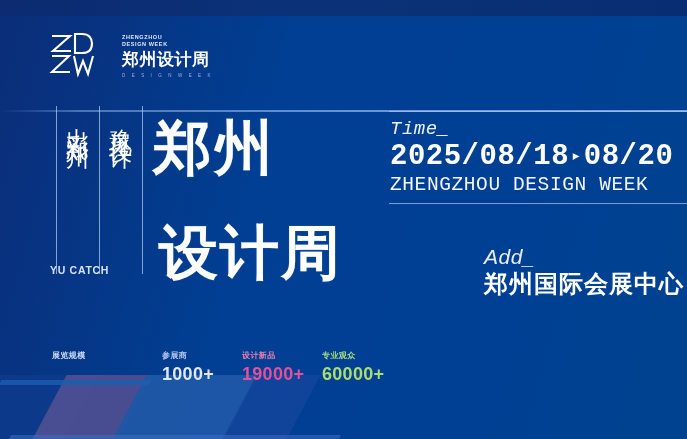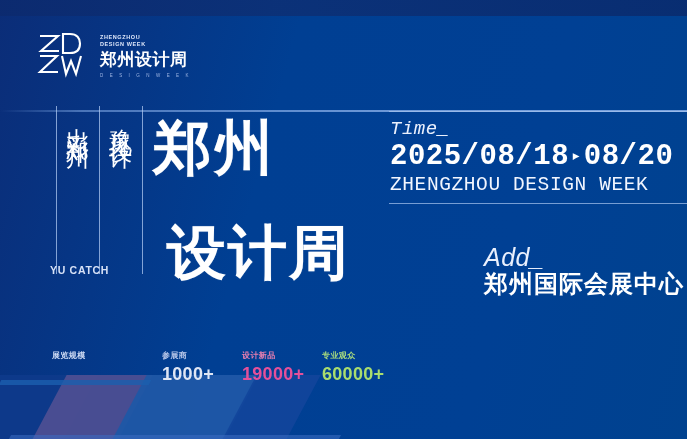--- a/index.html
+++ b/index.html
@@ -62,24 +62,24 @@
     position: absolute;
     left: 10px; bottom: 0px;
     width: 330px; height: 4px;
     background: rgba(60,110,195,.55);
     transform: skewX(-28deg);
   }
 
   
   .logo {
     position: absolute;
-    left: 36px; top: 30px;
+    left: 48px; top: 30px;
     display: flex;
     align-items: flex-start;
-    gap: 12px;
+    gap: 22px;
   }
   .logo-mark {
     width: 52px; height: 48px;
     position: relative;
     flex: none;
   }
   .logo-mark svg { display: block; }
   .logo-text { padding-top: 4px; }
   .logo-en {
     color: #dfe8fb;
@@ -149,21 +149,21 @@
     color: #ffffff;
   }
   .headline .hl {
     font-size: 59px;
     font-weight: bold;
     line-height: 105px;
     letter-spacing: 2px;
     white-space: nowrap;
     text-shadow: 0 0 1px rgba(255,255,255,.4);
   }
-  .headline .hl-2 { margin-left: 14px; }
+  .headline .hl-2 { margin-left: 6px; }
 
   
   .rule-right {
     position: absolute;
     left: 389px;
     width: 298px;
     height: 1px;
     background: rgba(170,198,240,.7);
   }
   .rule-top  { top: 111px; }
@@ -198,21 +198,21 @@
     line-height: 23px;
     color: #f2f6ff;
     white-space: nowrap;
   }
 
   .info-add {
     position: absolute;
     left: 484px; top: 246px;
     color: #ffffff;
   }
-  .info-add .info-label { font-size: 25px; }
+  .info-add .info-label { font-size: 21px; }
   .info-addr {
     font-size: 24px;
     font-weight: bold;
     letter-spacing: 1px;
     line-height: 28px;
     margin-top: 2px;
     white-space: nowrap;
   }
 
   

